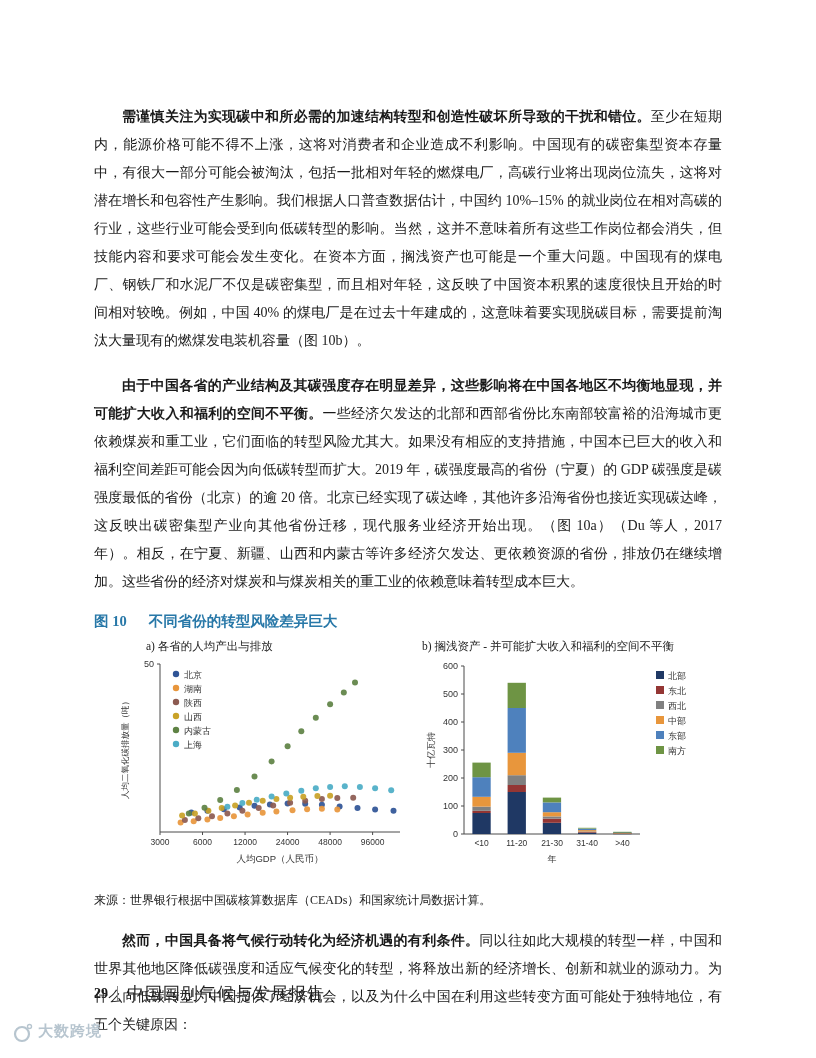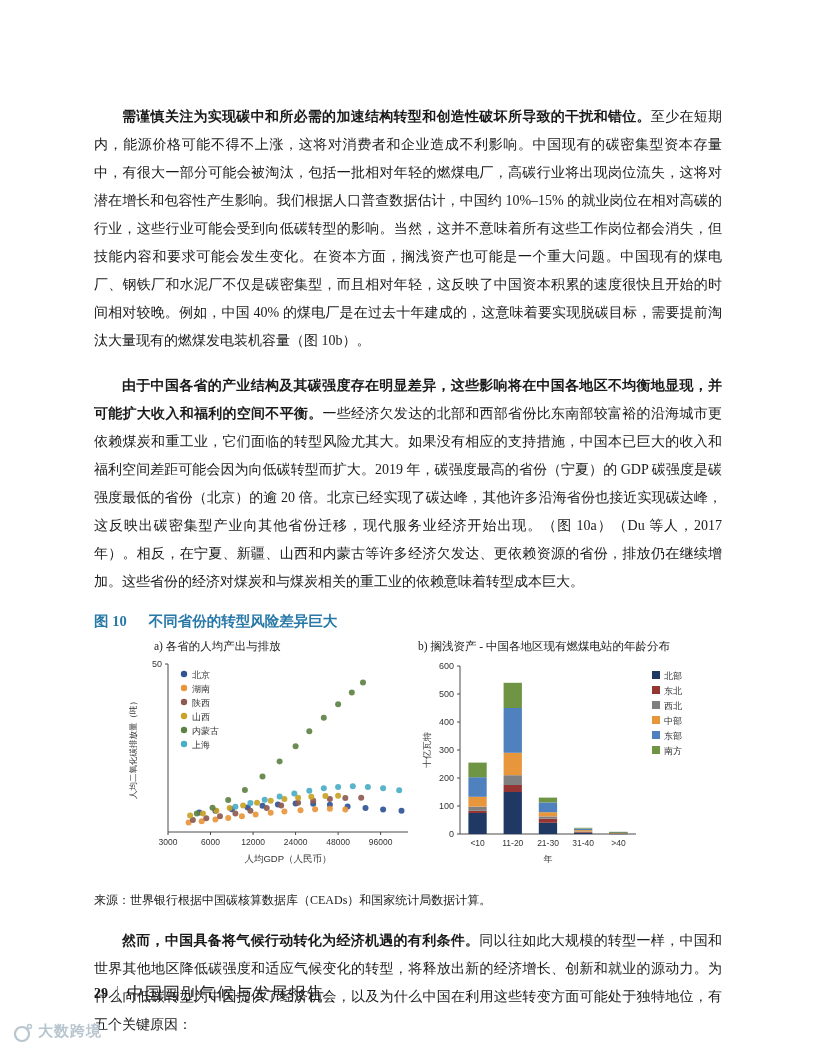--- a/index.html
+++ b/index.html
@@ -3,21 +3,21 @@
 <meta charset="utf-8">
 <style>
   html,body{margin:0;padding:0;background:#e8e8e8;}
   .page{position:relative;width:816px;height:1058px;margin:0 auto;background:#ffffff;
         font-family:"Liberation Serif","DejaVu Serif",serif;color:#1a1a1a;overflow:hidden;}
   .content{position:absolute;left:94px;top:86px;width:628px;}
   .para{font-size:14px;line-height:28px;text-align:justify;text-indent:2em;margin:17px 0 10px 0;}
   .para b{font-weight:bold;}
   .fig-caption{margin:16px 0 8px 0;font-size:14.5px;font-weight:bold;}
   .fig-num{margin-right:22px;}
-  .charts{display:flex;margin-left:32px;align-items:flex-end;}
+  .charts{display:flex;gap:12px;margin-left:24px;align-items:flex-end;}
   .chart{flex:0 0 auto;}
   .chart-title{font-size:11.5px;color:#222;margin-bottom:2px;white-space:nowrap;
                font-family:"Liberation Serif","DejaVu Serif",serif;}
   .chart-a .chart-title{padding-left:28px;}
   svg text{font-family:"Liberation Sans","DejaVu Sans",sans-serif;}
   .source{font-size:12px;margin-top:20px;color:#1a1a1a;}
   .after-figure{margin-top:18px;}
   .footer{position:absolute;left:94px;top:982px;display:flex;align-items:center;}
   .page-num{font-size:14px;font-weight:bold;margin-right:9px;}
   .footer-rule{width:1px;height:15px;background:#8a8a8a;margin-right:9px;}
@@ -143,21 +143,21 @@
                 <text x="66" y="49.5" font-size="9" fill="#333">陕西</text>
                 <circle cx="58" cy="60" r="3.2" fill="#C9A227"></circle>
                 <text x="66" y="63.5" font-size="9" fill="#333">山西</text>
                 <circle cx="58" cy="74" r="3.2" fill="#5E8244"></circle>
                 <text x="66" y="77.5" font-size="9" fill="#333">内蒙古</text>
                 <circle cx="58" cy="88" r="3.2" fill="#4BACC6"></circle>
                 <text x="66" y="91.5" font-size="9" fill="#333">上海</text>
               </svg></div>
         </div>
         <div class="chart chart-b">
-          <div class="chart-title">b) 搁浅资产 - 中国各地区现有燃煤电站的年龄分布</div>
+          <div class="chart-title">b) 搁浅资产 - 并可能扩大收入和福利的空间不平衡</div>
           <div id="bar-wrap"><svg width="300" height="212" viewBox="0 0 300 212">
                 <line x1="39" y1="178" x2="42" y2="178" stroke="#4a4a4a"></line>
                 <text x="36" y="181" font-size="9" text-anchor="end" fill="#333">0</text>
                 <line x1="39" y1="150" x2="42" y2="150" stroke="#4a4a4a"></line>
                 <text x="36" y="153" font-size="9" text-anchor="end" fill="#333">100</text>
                 <line x1="39" y1="122" x2="42" y2="122" stroke="#4a4a4a"></line>
                 <text x="36" y="125" font-size="9" text-anchor="end" fill="#333">200</text>
                 <line x1="39" y1="94" x2="42" y2="94" stroke="#4a4a4a"></line>
                 <text x="36" y="97" font-size="9" text-anchor="end" fill="#333">300</text>
                 <line x1="39" y1="66" x2="42" y2="66" stroke="#4a4a4a"></line>

